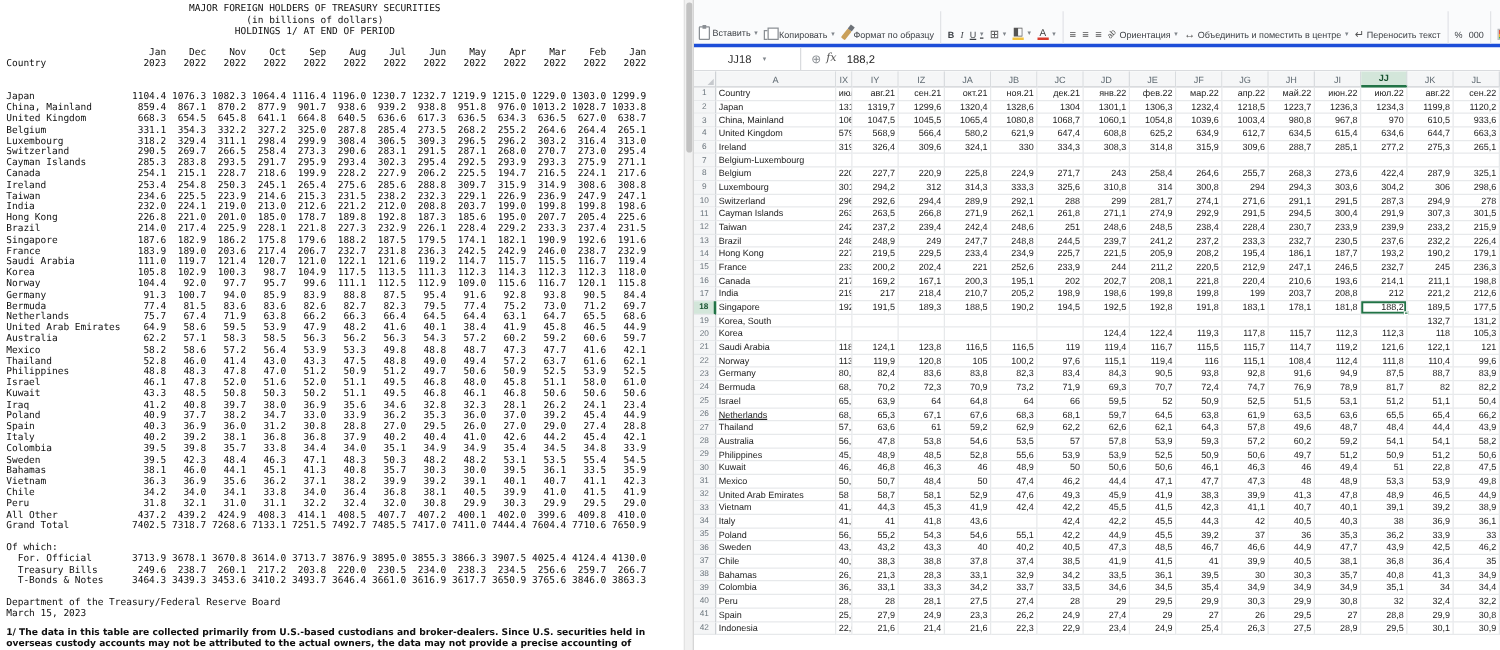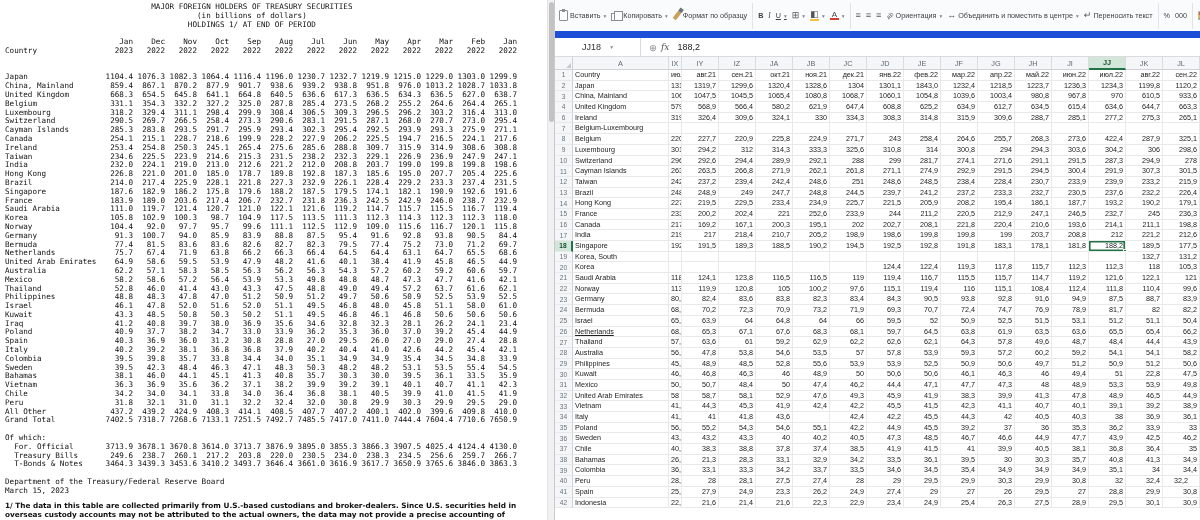--- a/index.html
+++ b/index.html
@@ -9,21 +9,21 @@
   
   .left-pane{width:555px;height:520px;position:relative;background:#fff;overflow:hidden;border-right:1px solid #c9c9c9}
   .doc-pre{font-family:"DejaVu Sans Mono",monospace;font-size:7.6px;line-height:8.8px;white-space:pre;padding:3px 0 0 5px;color:#101010}
   .doc-footnote{font-family:"DejaVu Sans",sans-serif;font-weight:bold;font-size:7.3px;line-height:9.8px;padding:5px 10px 0 5px;color:#101010;white-space:pre-line}
   .left-scrollbar{position:absolute;top:0;right:0;width:7px;height:520px;background:#f1f1f1;border-left:1px solid #e3e3e3}
   .left-scrollbar .thumb{position:absolute;top:2px;left:1px;width:5px;height:120px;background:#c2c2c2;border-radius:3px}
 
   
   .right-pane{width:645px;height:520px;background:#fff;display:flex;flex-direction:column}
 
-  .ribbon{height:38px;background:#fafbfc;border-bottom:7px solid #1d4ed8;display:flex;align-items:center;padding:0 2px;gap:1px;overflow:hidden;flex:none}
+  .ribbon{height:38px;background:#fafbfc;border-bottom:3px solid #1d4ed8;display:flex;align-items:flex-end;padding:0 2px;gap:1px;overflow:hidden;flex:none}
   .rbtn{display:flex;align-items:center;gap:2px;font-size:7.2px;color:#3b3f44;padding:3px 2px;border-radius:2px;white-space:nowrap;cursor:default}
   .caret{font-size:5.5px;color:#80868c;margin-left:1px}
   .rsep{width:1px;height:26px;background:#e2e4e7;margin:0 2px;flex:none}
   .glyph{font-size:9px;color:#555;line-height:9px}
   .b{font-weight:bold}.i{font-style:italic;font-family:"Liberation Serif",serif}.u{text-decoration:underline}
   .colorbar{display:inline-flex;flex-direction:column;align-items:center;line-height:7px;font-size:8px;color:#444}
   .colorbar em{display:block;width:9px;height:2.5px;font-style:normal}
   .bar-red{background:#d83b2d}.bar-yellow{background:#f2c23e}
 
   .ic{display:inline-block;flex:none;position:relative}
@@ -265,21 +265,21 @@
         <div class="srow">
           <div class="gut">2</div>
           <div class="cell" style="width: 96px;">Japan</div>
           <div class="cell num" style="width: 13px;">1312,2</div>
           <div class="cell num" style="width: 37px;">1319,7</div>
           <div class="cell num" style="width: 37px;">1299,6</div>
           <div class="cell num" style="width: 37px;">1320,4</div>
           <div class="cell num" style="width: 37px;">1328,6</div>
           <div class="cell num" style="width: 37px;">1304</div>
           <div class="cell num" style="width: 37px;">1301,1</div>
-          <div class="cell num" style="width: 37px;">1843,0</div>
+          <div class="cell num" style="width: 37px;">1306,3</div>
           <div class="cell num" style="width: 37px;">1232,4</div>
           <div class="cell num" style="width: 37px;">1218,5</div>
           <div class="cell num" style="width: 37px;">1223,7</div>
           <div class="cell num" style="width: 37px;">1236,3</div>
           <div class="cell num" style="width: 37px;">1234,3</div>
           <div class="cell num" style="width: 37px;">1199,8</div>
           <div class="cell num" style="width: 37px;">1120,2</div>
         </div>
         <div class="srow">
           <div class="gut">3</div>
@@ -975,21 +975,21 @@
           <div class="cell num" style="width: 37px;">27,4</div>
           <div class="cell num" style="width: 37px;">28</div>
           <div class="cell num" style="width: 37px;">29</div>
           <div class="cell num" style="width: 37px;">29,5</div>
           <div class="cell num" style="width: 37px;">29,9</div>
           <div class="cell num" style="width: 37px;">30,3</div>
           <div class="cell num" style="width: 37px;">29,9</div>
           <div class="cell num" style="width: 37px;">30,8</div>
           <div class="cell num" style="width: 37px;">32</div>
           <div class="cell num" style="width: 37px;">32,4</div>
-          <div class="cell num" style="width: 37px; text-align: center;">32,2</div>
+          <div class="cell num" style="width: 37px;">32,2</div>
         </div>
         <div class="srow">
           <div class="gut">41</div>
           <div class="cell" style="width: 96px;">Spain</div>
           <div class="cell num" style="width: 13px;">25,8</div>
           <div class="cell num" style="width: 37px;">27,9</div>
           <div class="cell num" style="width: 37px;">24,9</div>
           <div class="cell num" style="width: 37px;">23,3</div>
           <div class="cell num" style="width: 37px;">26,2</div>
           <div class="cell num" style="width: 37px;">24,9</div>

